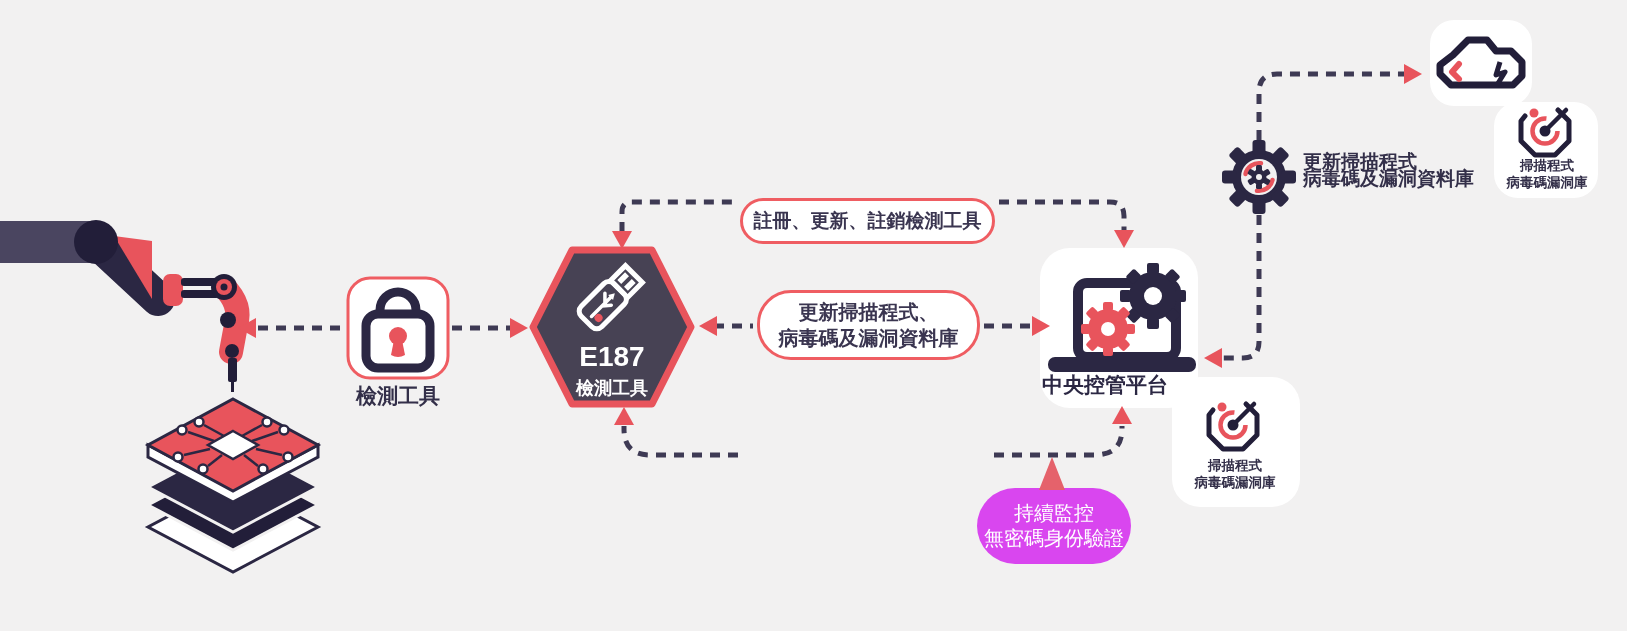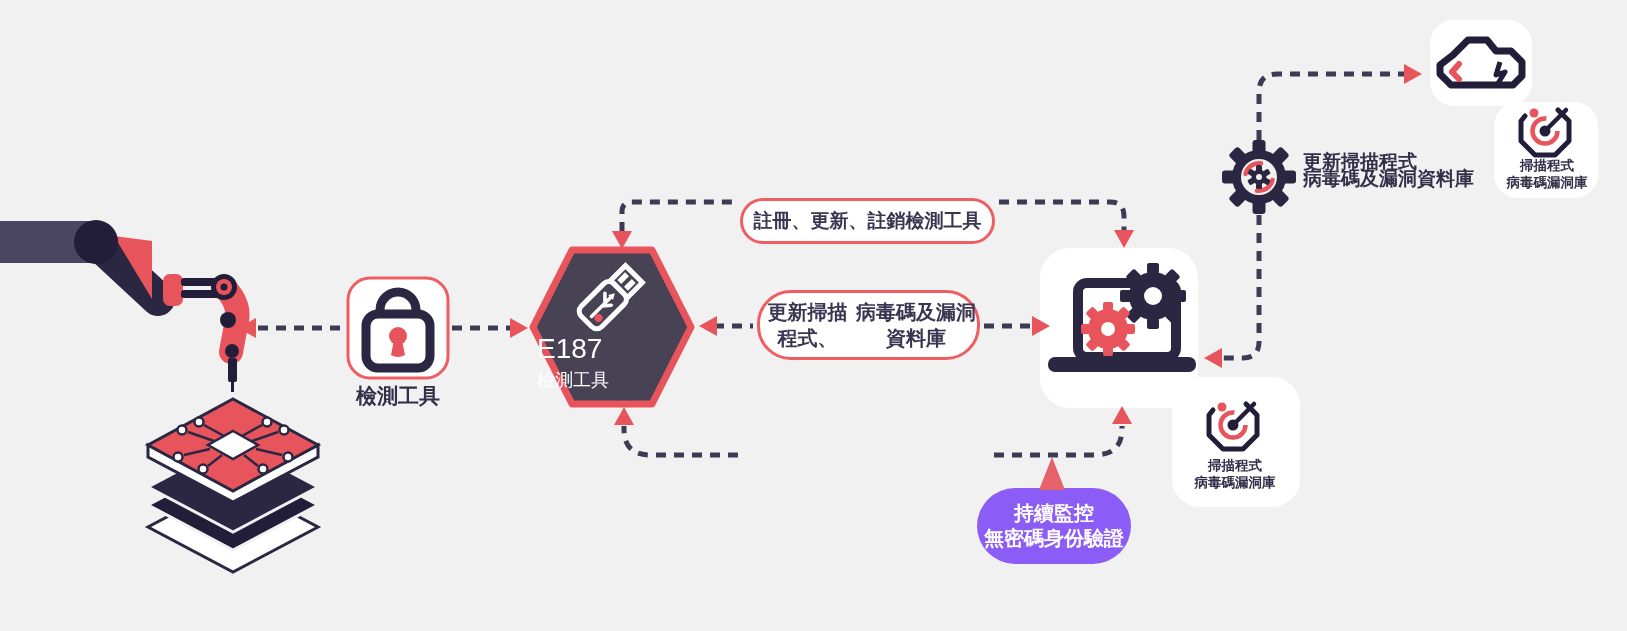--- a/index.html
+++ b/index.html
@@ -9,42 +9,42 @@
     font-family:"Liberation Sans","DejaVu Sans",sans-serif;
     color:#33304a;
   }
   .art{position:absolute;left:0;top:0;}
   .txt{position:absolute;}
   .pill{
     position:absolute;background:#fff;border:3px solid #ef5d62;
     display:flex;align-items:center;justify-content:center;
     font-weight:600;color:#3a3550;text-align:center;box-sizing:border-box;
   }
-  .pill-multiline{flex-direction:row;}
+  .pill-multiline{flex-direction:column;}
   .lock-label{
     left:303px;top:383px;width:190px;text-align:center;
     font-size:21px;font-weight:700;color:#332f49;line-height:26px;
   }
   .hex-label{
-    left:537px;top:334px;width:150px;text-align:left;color:#fff;font-weight:400;
+    left:537px;top:342px;width:150px;text-align:center;color:#fff;font-weight:700;
   }
   .hex-label .l1{font-size:28px;line-height:30px;}
   .hex-label .l2{font-size:18px;line-height:32px;}
   .pill1{left:740px;top:176px;width:255px;height:46px;border-radius:23px;font-size:19px;margin-top:22px;}
   .pill2{left:757px;top:290px;width:223px;height:70px;border-radius:34px;font-size:20px;line-height:26px;}
   .pill3{left:742px;top:431px;width:248px;height:47px;border-radius:24px;font-size:20px;}
   .platform-label{
     left:1030px;top:371px;width:150px;text-align:center;
     font-size:21px;font-weight:700;color:#2b2743;
   }
   .bubble{
     position:absolute;left:977px;top:488px;width:154px;height:76px;
-    background:#8b5cf6;border-radius:40px;
+    background:#d946ef;border-radius:40px;
     display:flex;flex-direction:column;align-items:center;justify-content:center;
-    color:#fff;font-weight:700;font-size:20px;line-height:25px;text-align:center;
+    color:#fff;font-weight:400;font-size:20px;line-height:25px;text-align:center;
   }
   .bubble::before{
     content:"";position:absolute;top:-31px;left:62px;width:0;height:0;
     border-style:solid;border-color:transparent;border-width:0 13px 33px 13px;
     border-bottom-color:#e5626b;
   }
   .gear-label{
     left:1303px;top:153px;width:190px;text-align:left;
     font-size:19px;font-weight:600;color:#332f49;line-height:17px;
   }
@@ -251,20 +251,21 @@
 <div class="pill pill1">
   <span>註冊、更新、註銷檢測工具</span>
 </div>
 
 <div class="pill pill2 pill-multiline">
   <span>更新掃描程式、</span>
   <span>病毒碼及漏洞資料庫</span>
 </div>
 
 
+<div class="txt platform-label">中央控管平台</div>
 
 <div class="bubble">
   <div>持續監控</div>
   <div>無密碼身份驗證</div>
 </div>
 
 <div class="txt gear-label">
   <div>更新掃描程式</div>
   <div>病毒碼及漏洞資料庫</div>
 </div>

